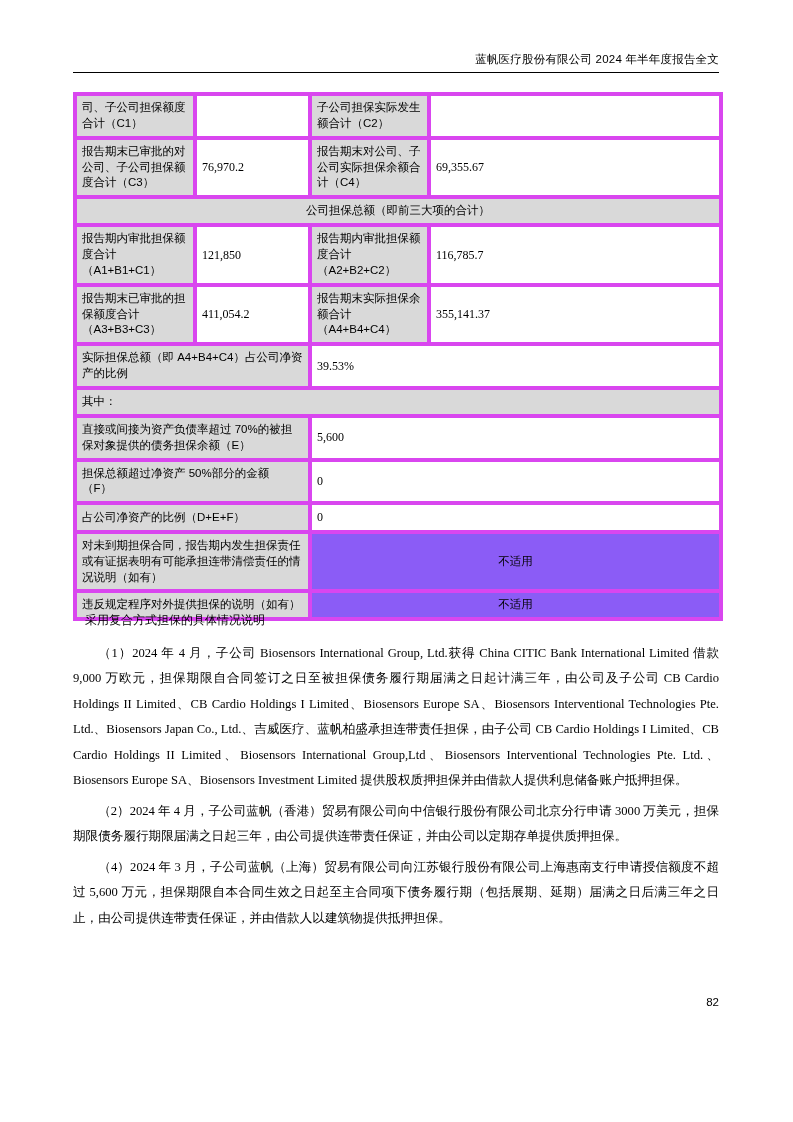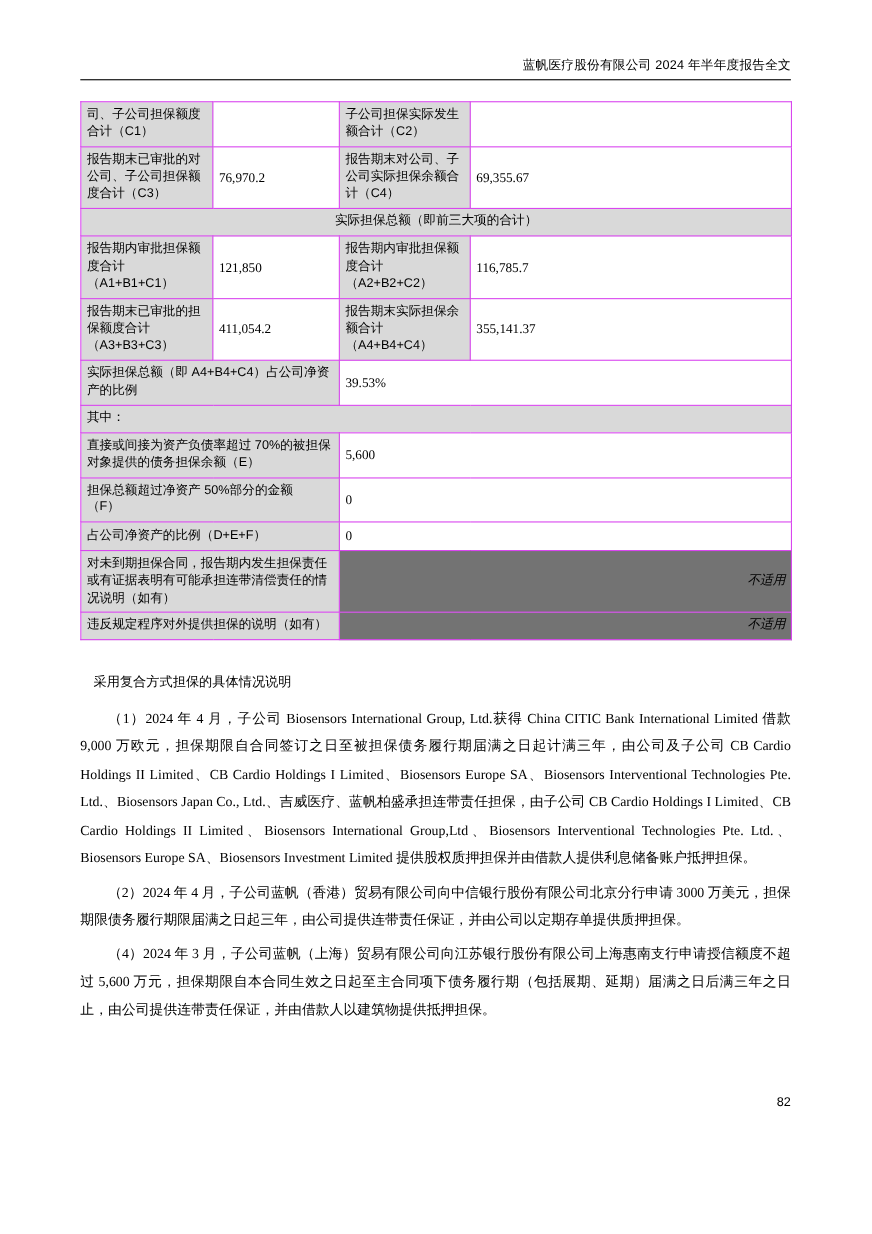--- a/index.html
+++ b/index.html
@@ -51,36 +51,35 @@
     width: 646px;
   }
   table.guarantee {
     border-collapse: collapse;
     width: 646px;
     table-layout: fixed;
     font-size: 11.5px;
     font-family: "Liberation Sans", "DejaVu Sans", sans-serif;
   }
   table.guarantee td {
-    border: 1px solid #d946ef;
+    border: 4px solid #d946ef;
     padding: 4px 5px;
     vertical-align: middle;
     line-height: 1.38;
     word-break: break-word;
   }
   td.lbl {
     background: #d9d9d9;
   }
   td.val {
     background: #ffffff;
   }
   td.val-left {
-    background: #737373;
-    text-align: right;
-    font-style: italic;
+    background: #8b5cf6;
+    text-align: center;
   }
   td.band {
     background: #d9d9d9;
     text-align: center;
   }
   td.band-left {
     background: #d9d9d9;
     text-align: left;
   }
   .num {
@@ -145,21 +144,21 @@
           <td class="lbl">子公司担保实际发生额合计（C2）</td>
           <td class="val num"></td>
         </tr>
         <tr>
           <td class="lbl">报告期末已审批的对公司、子公司担保额度合计（C3）</td>
           <td class="val num">76,970.2</td>
           <td class="lbl">报告期末对公司、子公司实际担保余额合计（C4）</td>
           <td class="val num">69,355.67</td>
         </tr>
         <tr>
-          <td class="band" colspan="4">实际担保总额（即前三大项的合计）</td>
+          <td class="band" colspan="4">公司担保总额（即前三大项的合计）</td>
         </tr>
         <tr>
           <td class="lbl" style="white-space:pre-line">报告期内审批担保额度合计
 （A1+B1+C1）</td>
           <td class="val num">121,850</td>
           <td class="lbl" style="white-space:pre-line">报告期内审批担保额度合计
 （A2+B2+C2）</td>
           <td class="val num">116,785.7</td>
         </tr>
         <tr>

